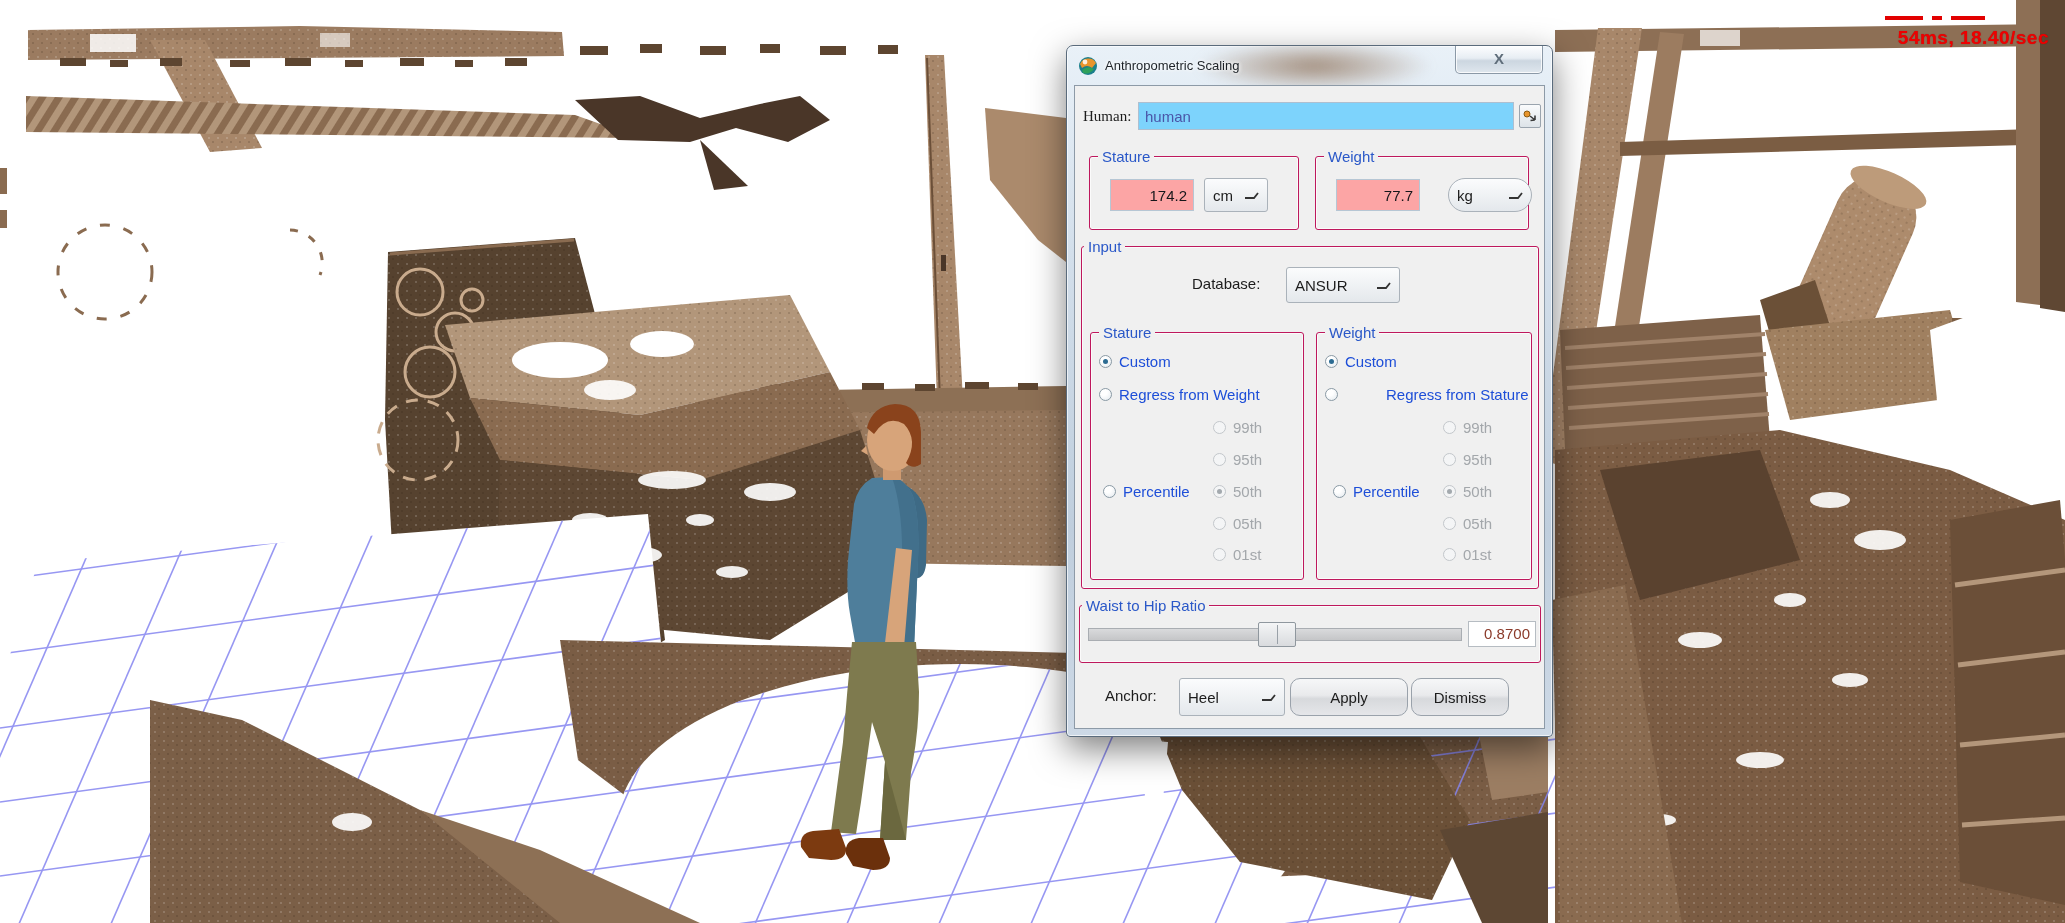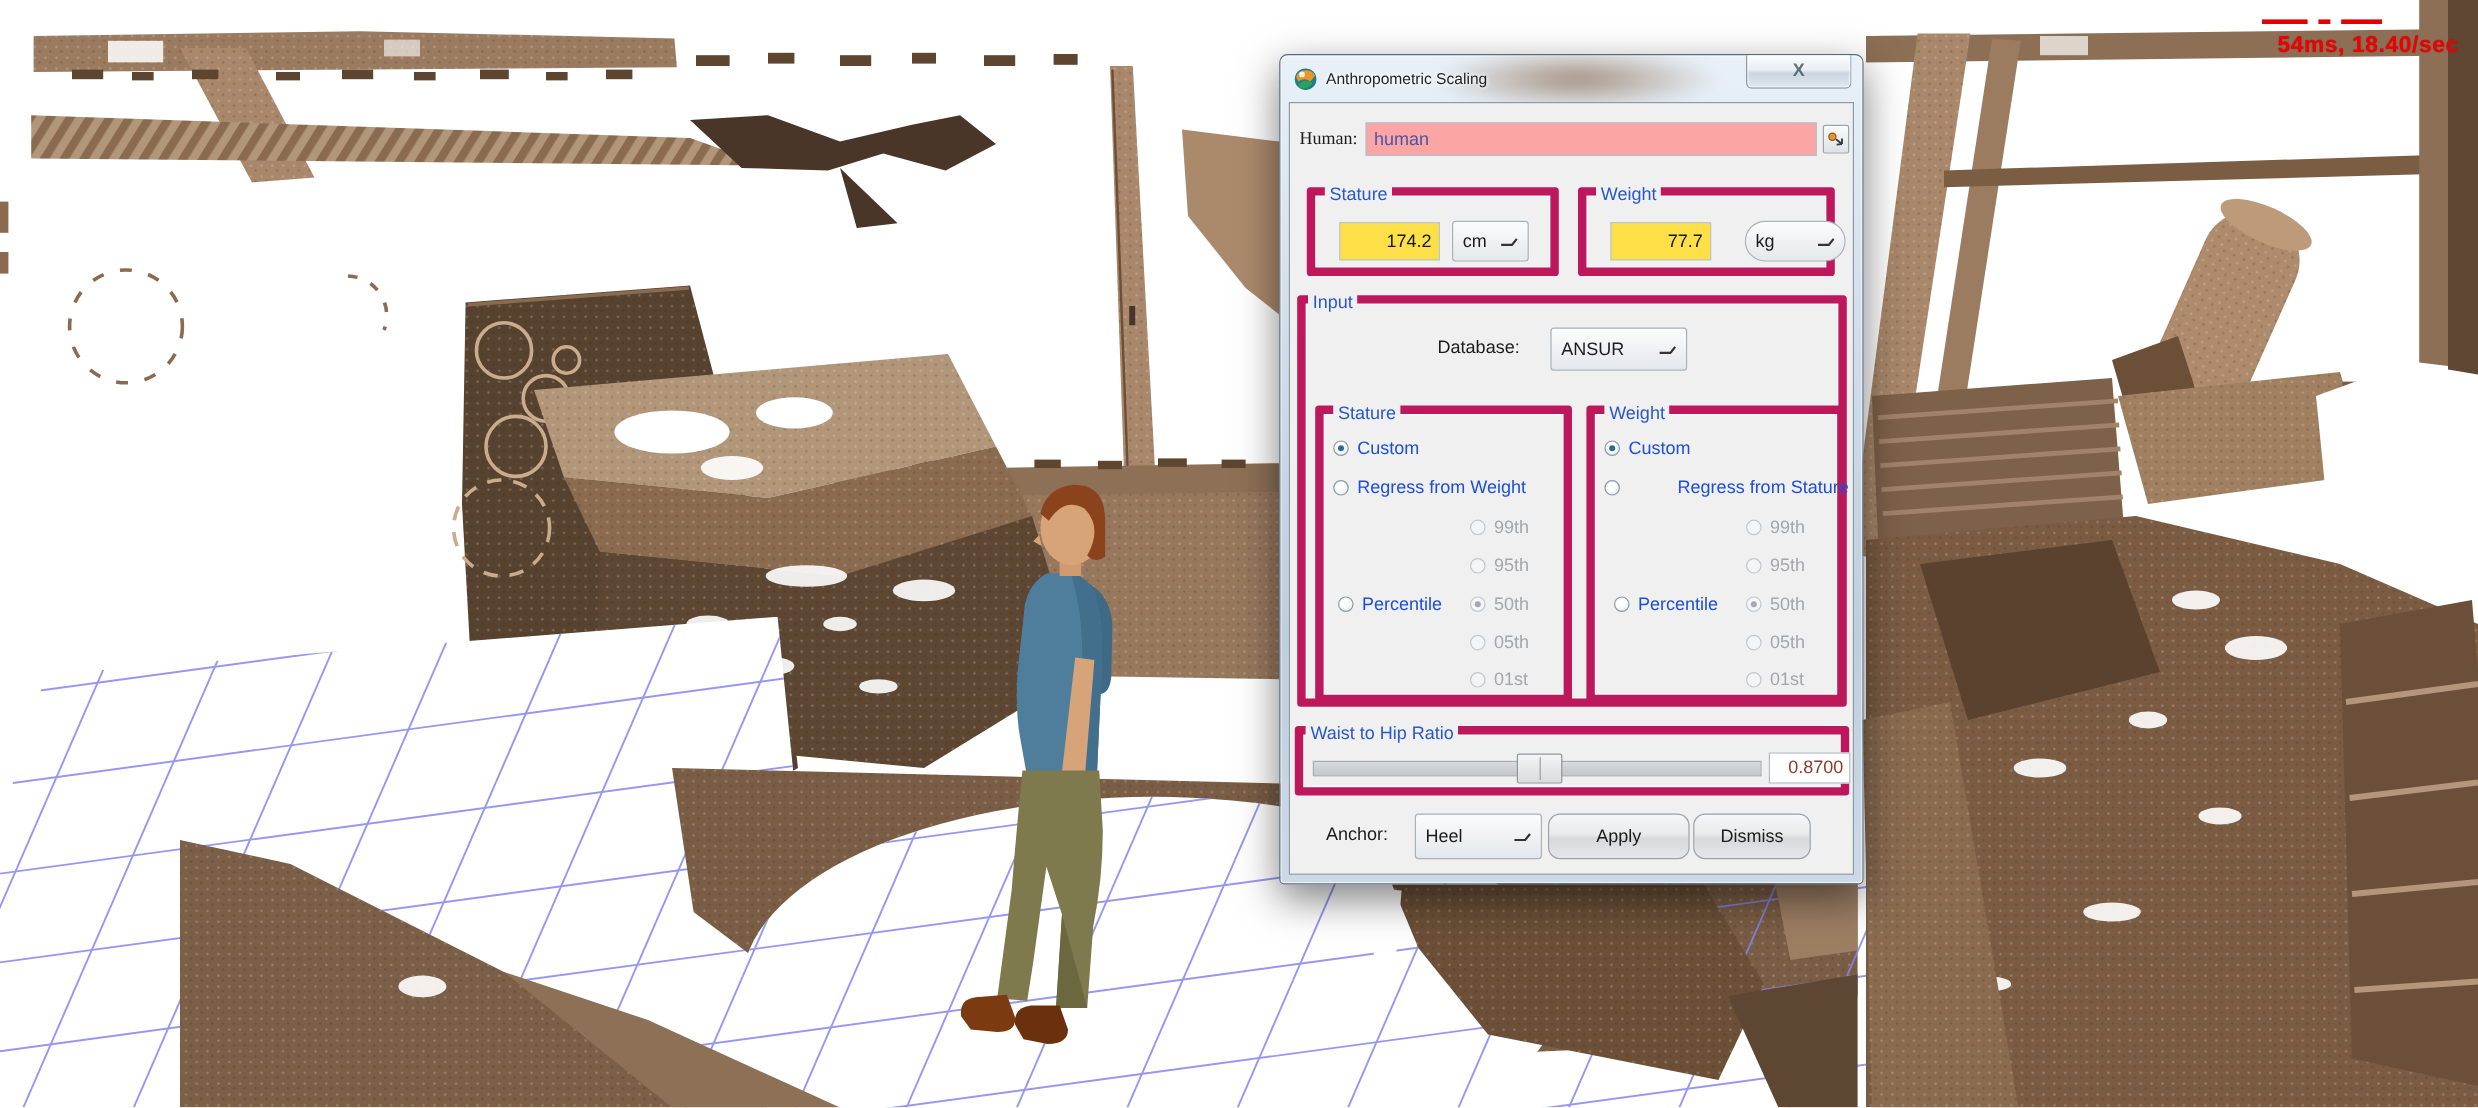--- a/index.html
+++ b/index.html
@@ -32,33 +32,33 @@
           box-shadow:inset 0 0 0 1px rgba(255,255,255,.8);cursor:default;}
   .client{position:relative;width:471px;height:644px;box-sizing:border-box;background:#f0f0f0;
           border:1px solid #8d9aa7;}
 
   .lbl{color:#1c1c1c;font-size:15px;}
 
   
   .human-row{position:absolute;left:0;top:16px;width:100%;height:32px;}
   .human-row .lbl{position:absolute;left:8px;top:6px;font-family:Liberation Serif, serif;}
   .human-input{position:absolute;left:63px;top:0;width:376px;height:28px;box-sizing:border-box;
-          border:1px solid #aebfd0;background:#fca5a5;font-family:"Liberation Sans",sans-serif;
+          border:1px solid #aebfd0;background:#7dd3fc;font-family:"Liberation Sans",sans-serif;
           font-size:15px;color:#4a55a8;padding:0 6px;}
   .picker-btn{position:absolute;left:444px;top:2px;width:22px;height:24px;box-sizing:border-box;
           border:1px solid #9aa4ae;border-radius:2px;background:linear-gradient(#fafbfc,#dde3e8);
           display:flex;align-items:center;justify-content:center;}
 
   
-  .gbox{position:absolute;box-sizing:border-box;border:7px solid #be185d;border-radius:3px;
+  .gbox{position:absolute;box-sizing:border-box;border:1px solid #be185d;border-radius:3px;
         box-shadow:inset 0 0 0 1px #fbfbfb;}
   .gbox>.gtitle{position:absolute;top:-9px;left:8px;background:#f0f0f0;padding:0 4px;
         font-size:15px;color:#2a58c8;white-space:nowrap;}
 
-  .field{box-sizing:border-box;border:1px solid #b6c6d4;background:#fde047;font-size:15px;
+  .field{box-sizing:border-box;border:1px solid #b6c6d4;background:#fca5a5;font-size:15px;
         color:#16161a;text-align:right;padding:0 6px;font-family:"Liberation Sans",sans-serif;}
   .dd{box-sizing:border-box;border:1px solid #aab2ba;border-radius:3px;
         background:linear-gradient(#fbfcfd,#e4e8ec);display:flex;align-items:center;
         justify-content:space-between;padding:0 8px;font-size:15px;color:#1c1c1c;cursor:default;}
   .btn{box-sizing:border-box;border:1px solid #9aa2ab;border-radius:10px;
         background:linear-gradient(#f6f7f8 0%,#e9eaec 45%,#d7d9dc 55%,#e5e6e9 100%);
         font-size:15px;color:#1c1c1c;text-align:center;cursor:default;
         display:flex;align-items:center;justify-content:center;}
 
   

